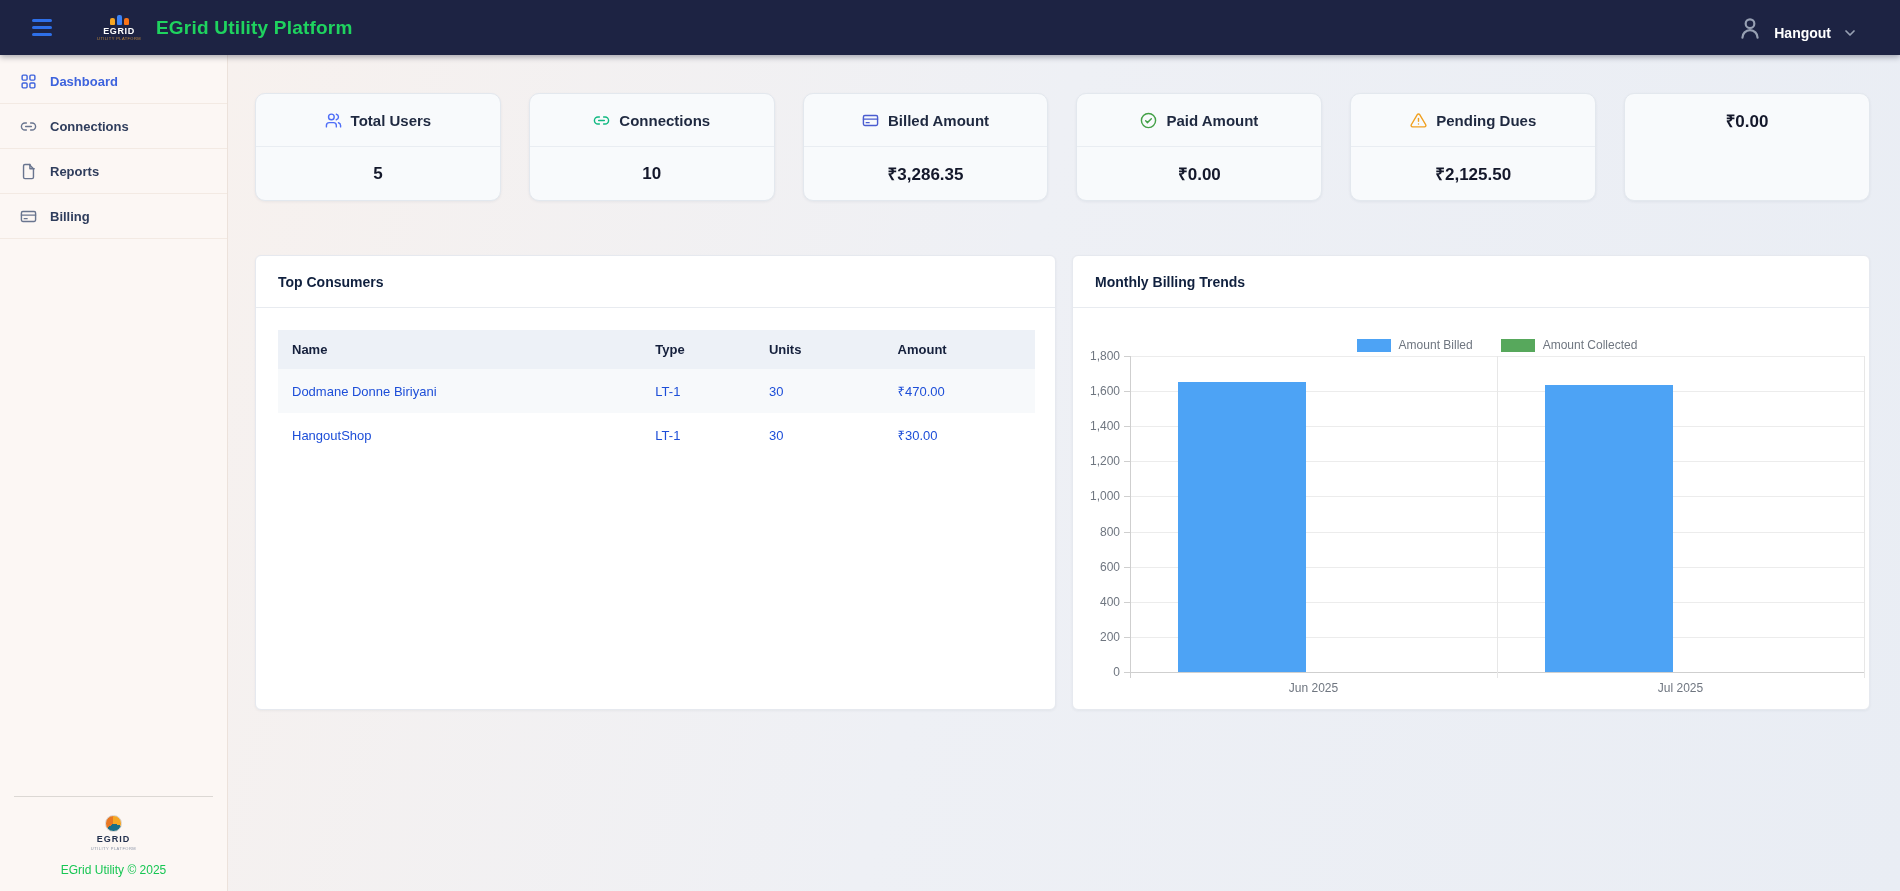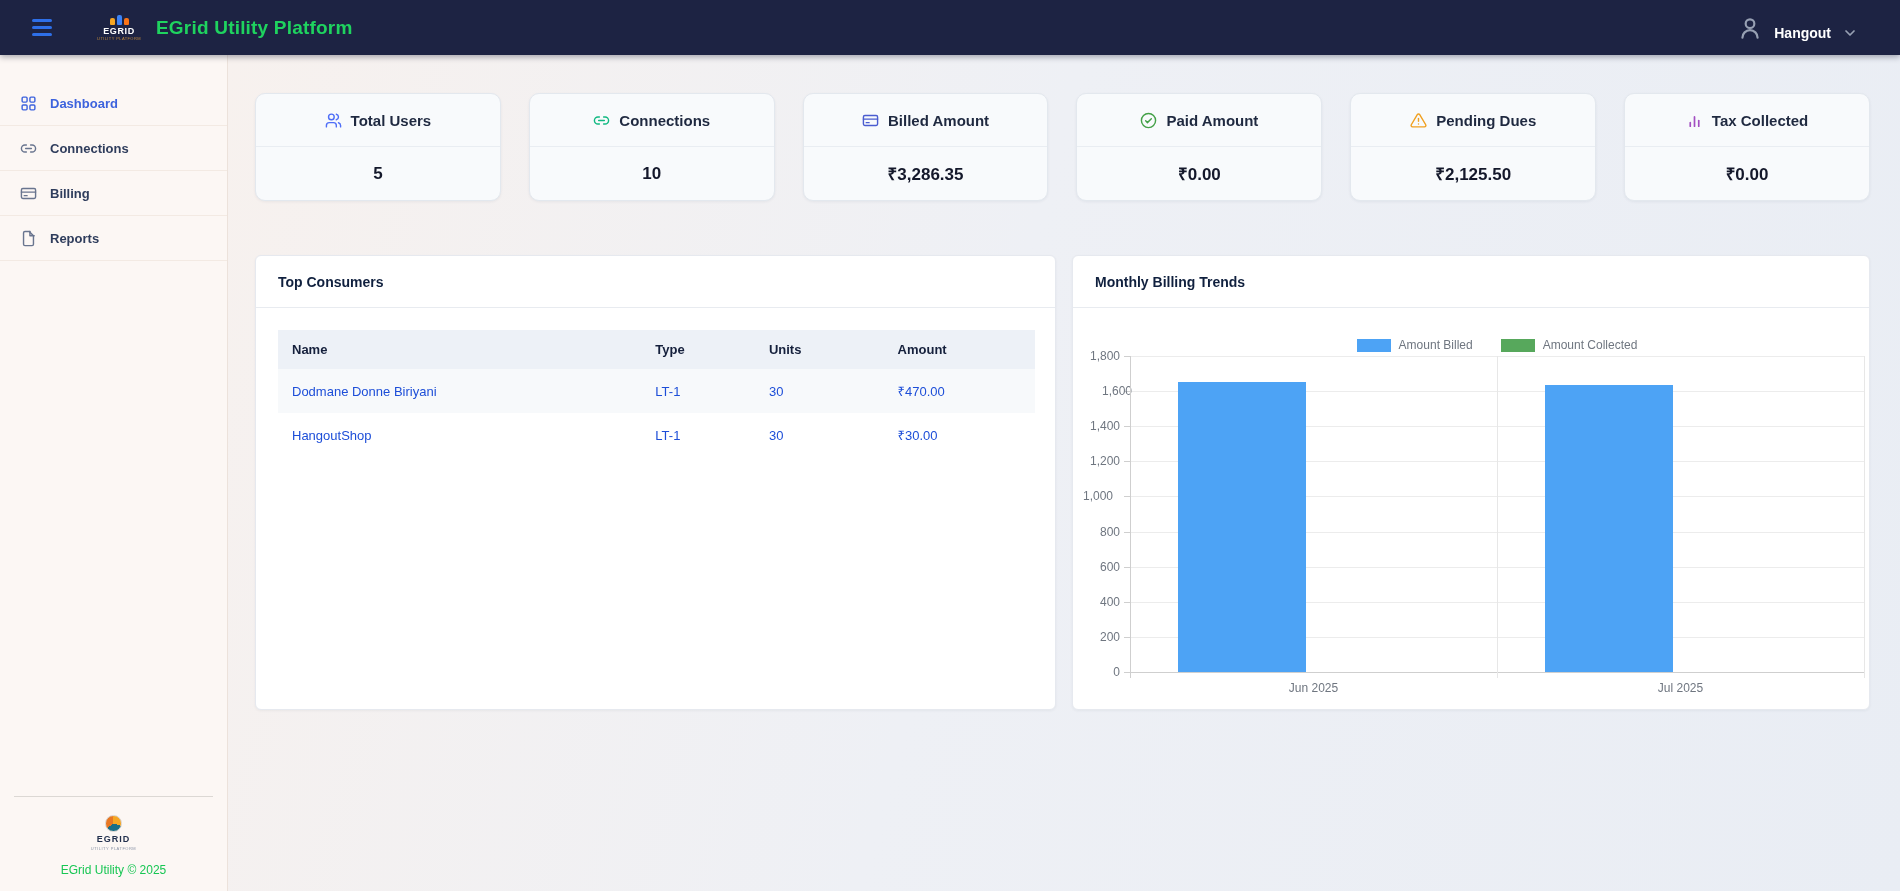--- a/index.html
+++ b/index.html
@@ -22,21 +22,21 @@
   .logo-text{font-size:9px;font-weight:bold;color:#fff;letter-spacing:.6px;margin-top:1px}
   .logo-sub{font-size:4px;color:#c08a3e;letter-spacing:.4px}
   .nav-title{color:#1fd35f;font-weight:bold;font-size:19px;margin-left:14px;letter-spacing:.2px}
   .nav-user{display:flex;align-items:flex-end;gap:11px;cursor:pointer;margin-right:16px}
   .nav-user svg{stroke:#97a0b3}
   .nav-user .name{color:#fff;font-weight:bold;font-size:14px}
 
   
   .sidebar{position:fixed;top:55px;left:0;bottom:0;width:228px;background:#fcf7f4;
     border-right:1px solid #ece2db;z-index:10}
-  .side-nav{padding-top:26px}
+  .side-nav{padding-top:4px}
   .side-item{display:flex;align-items:center;gap:13px;height:45px;padding:0 20px;
     border-bottom:1px solid #f3eae3;cursor:pointer;font-size:13px;font-weight:bold;color:#2f3d5c}
   .side-item .icon{display:flex;color:#69758f}
   .side-item svg{width:17px;height:17px}
   .side-item.active{color:#3d63dd}
   .side-item.active .icon{color:#3d63dd}
   .side-footer{position:absolute;bottom:14px;left:0;right:0;text-align:center}
   .side-footer .divider{height:1px;background:#dcd8d4;margin:0 14px 18px}
   .flogo{display:flex;flex-direction:column;align-items:center;gap:2px;margin-bottom:12px}
   .flogo-circle{width:17px;height:17px;border-radius:50%;
@@ -139,35 +139,35 @@
             <path d="M9 17H7A5 5 0 0 1 7 7h2"></path>
             <path d="M15 7h2a5 5 0 0 1 0 10h-2"></path>
             <line x1="8" y1="12" x2="16" y2="12"></line>
           </svg>
         </span>
         <span class="label">Connections</span>
       </div>
       <div class="side-item">
         <span class="icon">
           <svg viewBox="0 0 24 24" fill="none" stroke="currentColor" stroke-width="2" stroke-linecap="round" stroke-linejoin="round">
+            <path d="M14 2H7a2 2 0 0 0-2 2v16a2 2 0 0 0 2 2h10a2 2 0 0 0 2-2V8l-6-6z"></path>
+            <path d="M14 2v6h6"></path>
+          </svg>
+        </span>
+        <span class="label">Reports</span>
+      </div>
+      <div class="side-item">
+        <span class="icon">
+          <svg viewBox="0 0 24 24" fill="none" stroke="currentColor" stroke-width="2" stroke-linecap="round" stroke-linejoin="round">
             <rect x="2" y="5" width="20" height="14" rx="2"></rect>
             <line x1="2" y1="10" x2="22" y2="10"></line>
             <line x1="6" y1="15" x2="10" y2="15"></line>
           </svg>
         </span>
         <span class="label">Billing</span>
-      </div>
-      <div class="side-item">
-        <span class="icon">
-          <svg viewBox="0 0 24 24" fill="none" stroke="currentColor" stroke-width="2" stroke-linecap="round" stroke-linejoin="round">
-            <path d="M14 2H7a2 2 0 0 0-2 2v16a2 2 0 0 0 2 2h10a2 2 0 0 0 2-2V8l-6-6z"></path>
-            <path d="M14 2v6h6"></path>
-          </svg>
-        </span>
-        <span class="label">Reports</span>
       </div>
     </nav>
   <div class="side-footer">
     <div class="divider"></div>
     <div class="flogo">
       <div class="flogo-circle"></div>
       <span class="flogo-text">EGRID</span>
       <span class="flogo-sub">UTILITY PLATFORM</span>
     </div>
     <div class="copyright">EGrid Utility © 2025</div>
@@ -236,30 +236,20 @@
               <path d="M10.29 3.86L1.82 18a2 2 0 0 0 1.71 3h16.94a2 2 0 0 0 1.71-3L13.71 3.86a2 2 0 0 0-3.42 0z"></path>
               <line x1="12" y1="9" x2="12" y2="13"></line>
               <line x1="12" y1="17" x2="12.01" y2="17"></line>
             </svg>
           </span>
           <span class="stat-label">Pending Dues</span>
         </div>
         <div class="stat-value">₹2,125.50</div>
       </div>
       <div class="stat-card">
-        <div class="stat-head">
-          <span class="icon" style="color: rgb(163, 79, 194); display: flex;">
-            <svg viewBox="0 0 24 24" fill="none" stroke="currentColor" stroke-width="2.4" stroke-linecap="round" stroke-linejoin="round">
-              <line x1="6" y1="20" x2="6" y2="15"></line>
-              <line x1="12" y1="20" x2="12" y2="7"></line>
-              <line x1="18" y1="20" x2="18" y2="12"></line>
-            </svg>
-          </span>
-          <span class="stat-label">Tax Collected</span>
-        </div>
         <div class="stat-value">₹0.00</div>
       </div>
     </section>
 
   <section class="panels">
     <div class="panel consumers">
       <div class="panel-header">Top Consumers</div>
       <table>
         <thead id="consumers-head">
             <tr>
@@ -308,30 +298,30 @@
           <div class="grid-h axis-line" style="left: 51px; top: 293.778px; width: 6px;"></div>
           <div class="ylabel" style="left: 3px; top: 293.778px;">400</div>
           <div class="grid-h" style="left: 57px; top: 258.667px; width: 734px;"></div>
           <div class="grid-h axis-line" style="left: 51px; top: 258.667px; width: 6px;"></div>
           <div class="ylabel" style="left: 3px; top: 258.667px;">600</div>
           <div class="grid-h" style="left: 57px; top: 223.556px; width: 734px;"></div>
           <div class="grid-h axis-line" style="left: 51px; top: 223.556px; width: 6px;"></div>
           <div class="ylabel" style="left: 3px; top: 223.556px;">800</div>
           <div class="grid-h" style="left: 57px; top: 188.444px; width: 734px;"></div>
           <div class="grid-h axis-line" style="left: 51px; top: 188.444px; width: 6px;"></div>
-          <div class="ylabel" style="left: 3px; top: 188.444px; text-align: center;">1,000</div>
+          <div class="ylabel" style="left: 3px; top: 188.444px;">1,000</div>
           <div class="grid-h" style="left: 57px; top: 153.333px; width: 734px;"></div>
           <div class="grid-h axis-line" style="left: 51px; top: 153.333px; width: 6px;"></div>
           <div class="ylabel" style="left: 3px; top: 153.333px;">1,200</div>
           <div class="grid-h" style="left: 57px; top: 118.222px; width: 734px;"></div>
           <div class="grid-h axis-line" style="left: 51px; top: 118.222px; width: 6px;"></div>
           <div class="ylabel" style="left: 3px; top: 118.222px;">1,400</div>
           <div class="grid-h" style="left: 57px; top: 83.1111px; width: 734px;"></div>
           <div class="grid-h axis-line" style="left: 51px; top: 83.1111px; width: 6px;"></div>
-          <div class="ylabel" style="left: 15px; top: 83.1111px;">1,600</div>
+          <div class="ylabel" style="left: 3px; top: 83.1111px;">1,600</div>
           <div class="grid-h" style="left: 57px; top: 48px; width: 734px;"></div>
           <div class="grid-h axis-line" style="left: 51px; top: 48px; width: 6px;"></div>
           <div class="ylabel" style="left: 3px; top: 48px;">1,800</div>
           <div class="grid-v axis-line" style="left: 57px; top: 48px; height: 322px;"></div>
           <div class="grid-v" style="left: 424px; top: 48px; height: 322px;"></div>
           <div class="grid-v" style="left: 791px; top: 48px; height: 322px;"></div>
           <div class="bar" style="left: 104.5px; top: 74.3333px; width: 128px; height: 289.667px; background: rgb(77, 163, 245);"></div>
           <div class="xlabel" style="left: 240.5px; top: 373px;">Jun 2025</div>
           <div class="bar" style="left: 471.5px; top: 76.7911px; width: 128px; height: 287.209px; background: rgb(77, 163, 245);"></div>
           <div class="xlabel" style="left: 607.5px; top: 373px;">Jul 2025</div>

